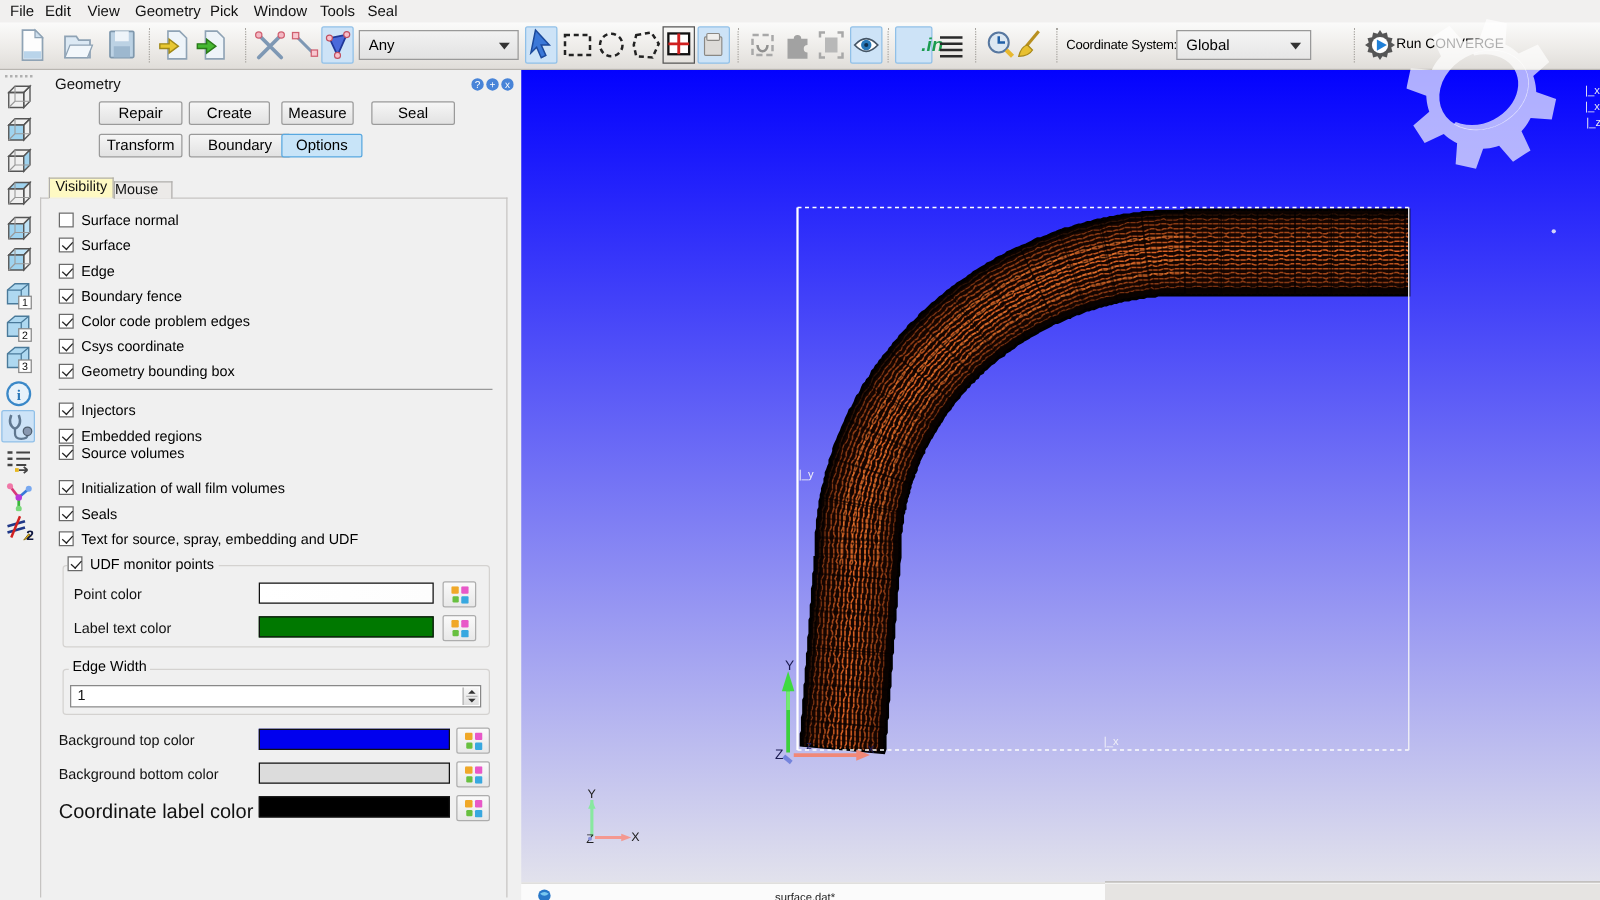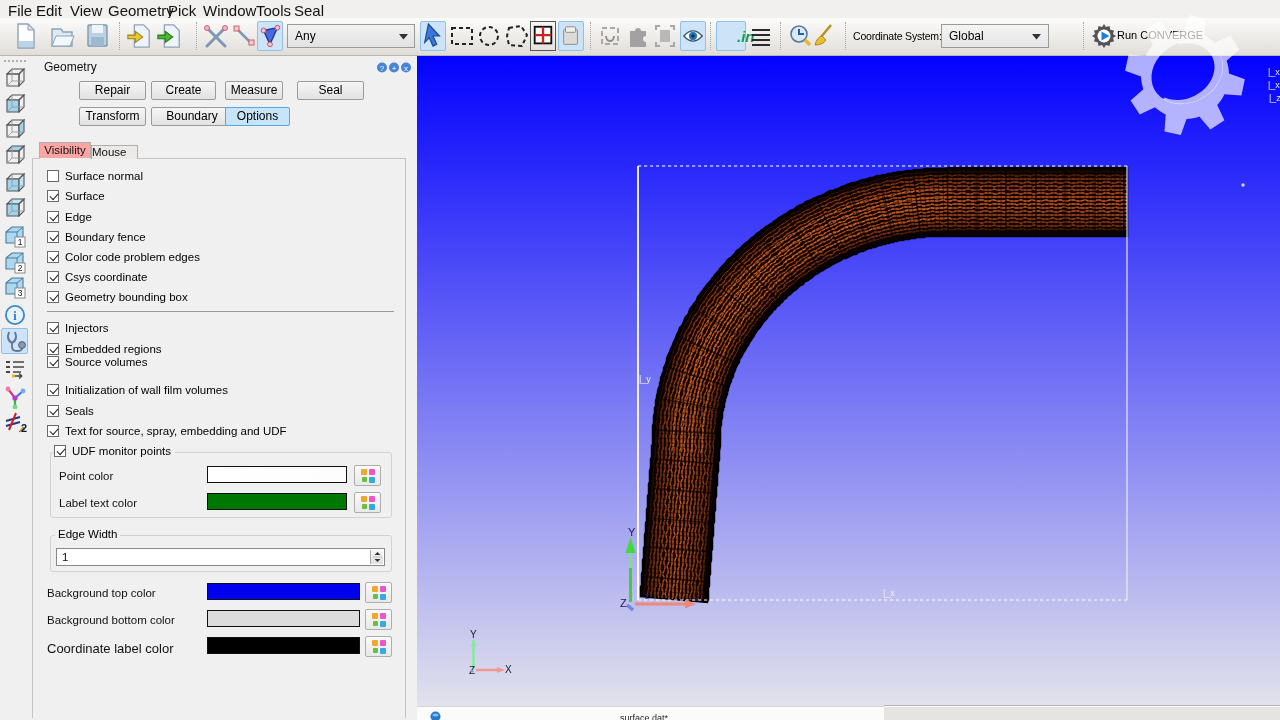--- a/index.html
+++ b/index.html
@@ -1,15 +1,15 @@
 <!DOCTYPE html>
 <html><head><meta charset="utf-8"><style>
 *{margin:0;padding:0;box-sizing:border-box}
 html,body{width:1280px;height:720px;overflow:hidden;font-family:"Liberation Sans",sans-serif;background:#f0f0f0}
-#menubar{position:absolute;left:0;top:0;width:1280px;height:18px;background:#f1f0ef;font-size:15px;color:#111}
+#menubar{position:absolute;left:0;top:0;width:1280px;height:18px;background:#f1f0ef;font-size:12px;color:#111}
 #menubar b{position:absolute;top:2px;font-weight:normal}
 #toolbar{position:absolute;left:0;top:18px;width:1280px;height:38px;background:linear-gradient(#fbfbfa,#eceae7 60%,#e0ddd9);border-bottom:1px solid #b8b5b0}
 .tbtn{position:absolute;top:3px;width:26px;height:30px}
 .tsel{background:#cde3f7;border:1px solid #90c0e8;border-radius:2px}
 .tsep{position:absolute;top:4px;width:1px;height:28px;border-left:1px dotted #a8a5a0}
 #sidebar{position:absolute;left:0;top:56px;width:30px;height:664px;background:#f0f0f0}
 #panel{position:absolute;left:30px;top:56px;width:387px;height:664px;background:#f0f0f0;font-size:11.5px;color:#111}
 #viewport{position:absolute;left:417px;top:56px;width:863px;height:650px;background:linear-gradient(#0302fe,#e2e2ec)}
 .pbtn{position:absolute;height:19px;width:67px;background:linear-gradient(#f6f6f6,#e2e2e2);border:1px solid #9a9a9a;border-radius:2px;font-size:12px;text-align:center;line-height:17px;color:#000}
 .cbrow{position:absolute;left:17px;height:14px;font-size:11.5px;color:#000;white-space:nowrap}
@@ -242,21 +242,21 @@
       <text x="29" y="8.5" fill="#fff" font-size="8" text-anchor="middle">x</text>
 </svg>
 <div class="pbtn" style="left:49px;top:25px">Repair</div>
 <div class="pbtn" style="left:121px;top:25px;width:65px">Create</div>
 <div class="pbtn" style="left:195px;top:25px;width:58px">Measure</div>
 <div class="pbtn" style="left:267px;top:25px">Seal</div>
 <div class="pbtn" style="left:49px;top:51px">Transform</div>
 <div class="pbtn" style="left:121px;top:51px;width:82px">Boundary</div>
 <div class="pbtn" style="left:195px;top:51px;width:65px;background:#c8e4f8;border-color:#58a8e0">Options</div>
 <div style="position:absolute;left:2px;top:102px;width:374px;height:560px;border:1px solid #c6c4c2;border-bottom:none;background:#f0f0f0"></div>
-<div style="position:absolute;left:9px;top:86px;width:52px;height:17px;background:#fca5a5;border:1px solid #b0aeac;border-bottom:1px solid #f0f0f0;font-size:11.5px;text-align:center;padding-top:1px;z-index:2">Visibility</div>
+<div style="position:absolute;left:9px;top:86px;width:52px;height:17px;background:#fef9c3;border:1px solid #b0aeac;border-bottom:1px solid #f0f0f0;font-size:11.5px;text-align:center;padding-top:1px;z-index:2">Visibility</div>
 <div style="position:absolute;left:61px;top:89px;width:47px;height:14px;background:#eceae8;border:1px solid #b0aeac;border-bottom:none;font-size:11.5px;text-align:left;z-index:1">Mouse</div>
 <div class="cbrow" style="top:114px"><span class="cb"></span>Surface normal</div>
 <div class="cbrow" style="top:134px"><span class="cb c"></span>Surface</div>
 <div class="cbrow" style="top:155px"><span class="cb c"></span>Edge</div>
 <div class="cbrow" style="top:175px"><span class="cb c"></span>Boundary fence</div>
 <div class="cbrow" style="top:195px"><span class="cb c"></span>Color code problem edges</div>
 <div class="cbrow" style="top:215px"><span class="cb c"></span>Csys coordinate</div>
 <div class="cbrow" style="top:235px"><span class="cb c"></span>Geometry bounding box</div>
 <div style="position:absolute;left:17px;top:255px;width:347px;border-top:1px solid #999"></div>
 <div class="cbrow" style="top:266px"><span class="cb c"></span>Injectors</div>
@@ -300,21 +300,21 @@
         <rect x="8" y="8" width="6" height="6" fill="#38a8e0" rx="1"></rect>
       </svg></div>
 <div style="position:absolute;left:17px;top:558px;font-size:11.5px">Background bottom color</div>
 <div class="swatch" style="left:177px;top:554px;width:153px;background:#dcdcdc"></div>
 <div class="pick" style="left:335px;top:553px"><svg width="14" height="14">
         <rect x="0" y="0" width="6" height="6" fill="#f0a828" rx="1"></rect>
         <rect x="8" y="0" width="6" height="6" fill="#e858c8" rx="1"></rect>
         <rect x="1" y="8" width="5" height="5" fill="#68c040" rx="1"></rect>
         <rect x="8" y="8" width="6" height="6" fill="#38a8e0" rx="1"></rect>
       </svg></div>
-<div style="position:absolute;left:17px;top:585px;font-size:13px">Coordinate label color</div>
+<div style="position:absolute;left:17px;top:585px;font-size:16px">Coordinate label color</div>
 <div class="swatch" style="left:177px;top:581px;width:153px;background:#000"></div>
 <div class="pick" style="left:335px;top:580px"><svg width="14" height="14">
         <rect x="0" y="0" width="6" height="6" fill="#f0a828" rx="1"></rect>
         <rect x="8" y="0" width="6" height="6" fill="#e858c8" rx="1"></rect>
         <rect x="1" y="8" width="5" height="5" fill="#68c040" rx="1"></rect>
         <rect x="8" y="8" width="6" height="6" fill="#38a8e0" rx="1"></rect>
       </svg></div>
 </div>
 <div id="viewport">
 <svg width="863" height="650" style="position:absolute;left:0;top:0">

